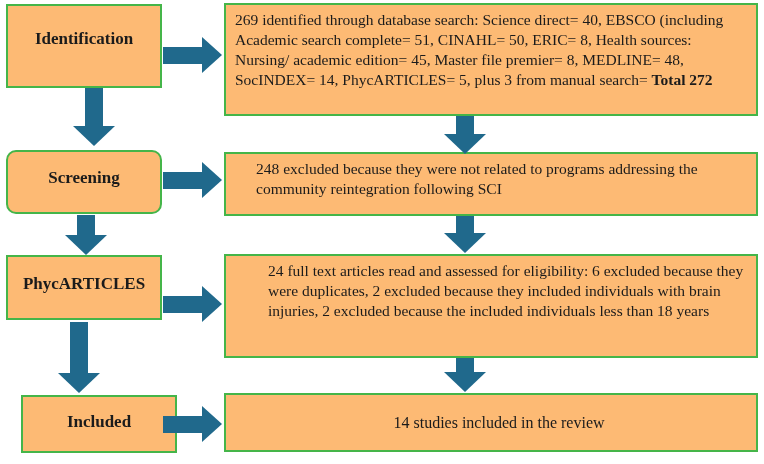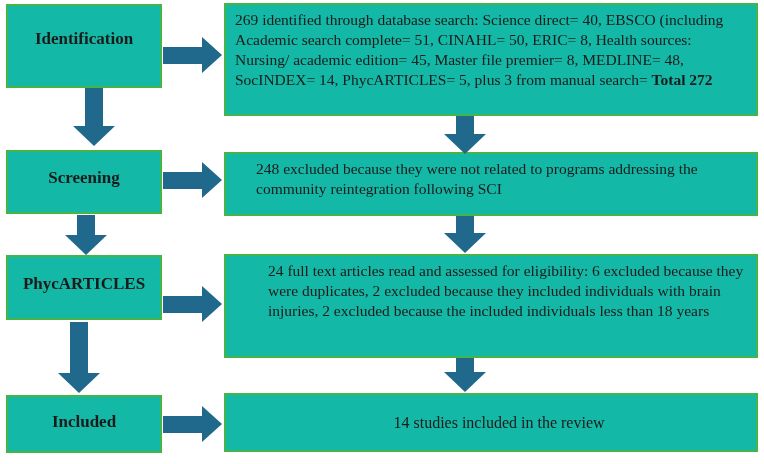--- a/index.html
+++ b/index.html
@@ -12,36 +12,36 @@
     width: 764px;
     height: 464px;
     background: #ffffff;
     font-family: "Liberation Serif", "DejaVu Serif", serif;
     color: #1b1b1b;
     overflow: hidden;
   }
   
   .box {
     position: absolute;
-    background: #14b8a6;
+    background: #fdba74;
     border: 2px solid #45b549;
     box-sizing: border-box;
   }
   .stage-box {
     display: flex;
     align-items: center;
     justify-content: center;
     font-weight: bold;
     font-size: 17px;
     text-align: center;
   }
   #box-identification { left: 6px;  top: 4px;   width: 156px; height: 84px; padding-bottom: 14px; }
-  #box-screening      { left: 6px;  top: 150px; width: 156px; height: 64px; padding-bottom: 8px; }
+  #box-screening      { left: 6px;  top: 150px; width: 156px; height: 64px; padding-bottom: 8px; border-radius: 10px; }
   #box-eligibility    { left: 6px;  top: 255px; width: 156px; height: 65px; padding-bottom: 8px; }
-  #box-included       { left: 6px;  top: 395px; width: 156px; height: 58px; padding-bottom: 4px; }
+  #box-included       { left: 21px;  top: 395px; width: 156px; height: 58px; padding-bottom: 4px; }
 
   .detail-box {
     font-size: 15.5px;
     line-height: 20px;
     padding: 5px 8px 4px 9px;
   }
   #detail-identification { left: 224px; top: 3px;   width: 534px; height: 113px; }
   #detail-screening      { left: 224px; top: 152px; width: 534px; height: 64px; padding-left: 30px;  }
   #detail-eligibility    { left: 224px; top: 254px; width: 534px; height: 104px; padding-left: 42px; }
   #detail-included       { left: 224px; top: 393px; width: 534px; height: 59px;

